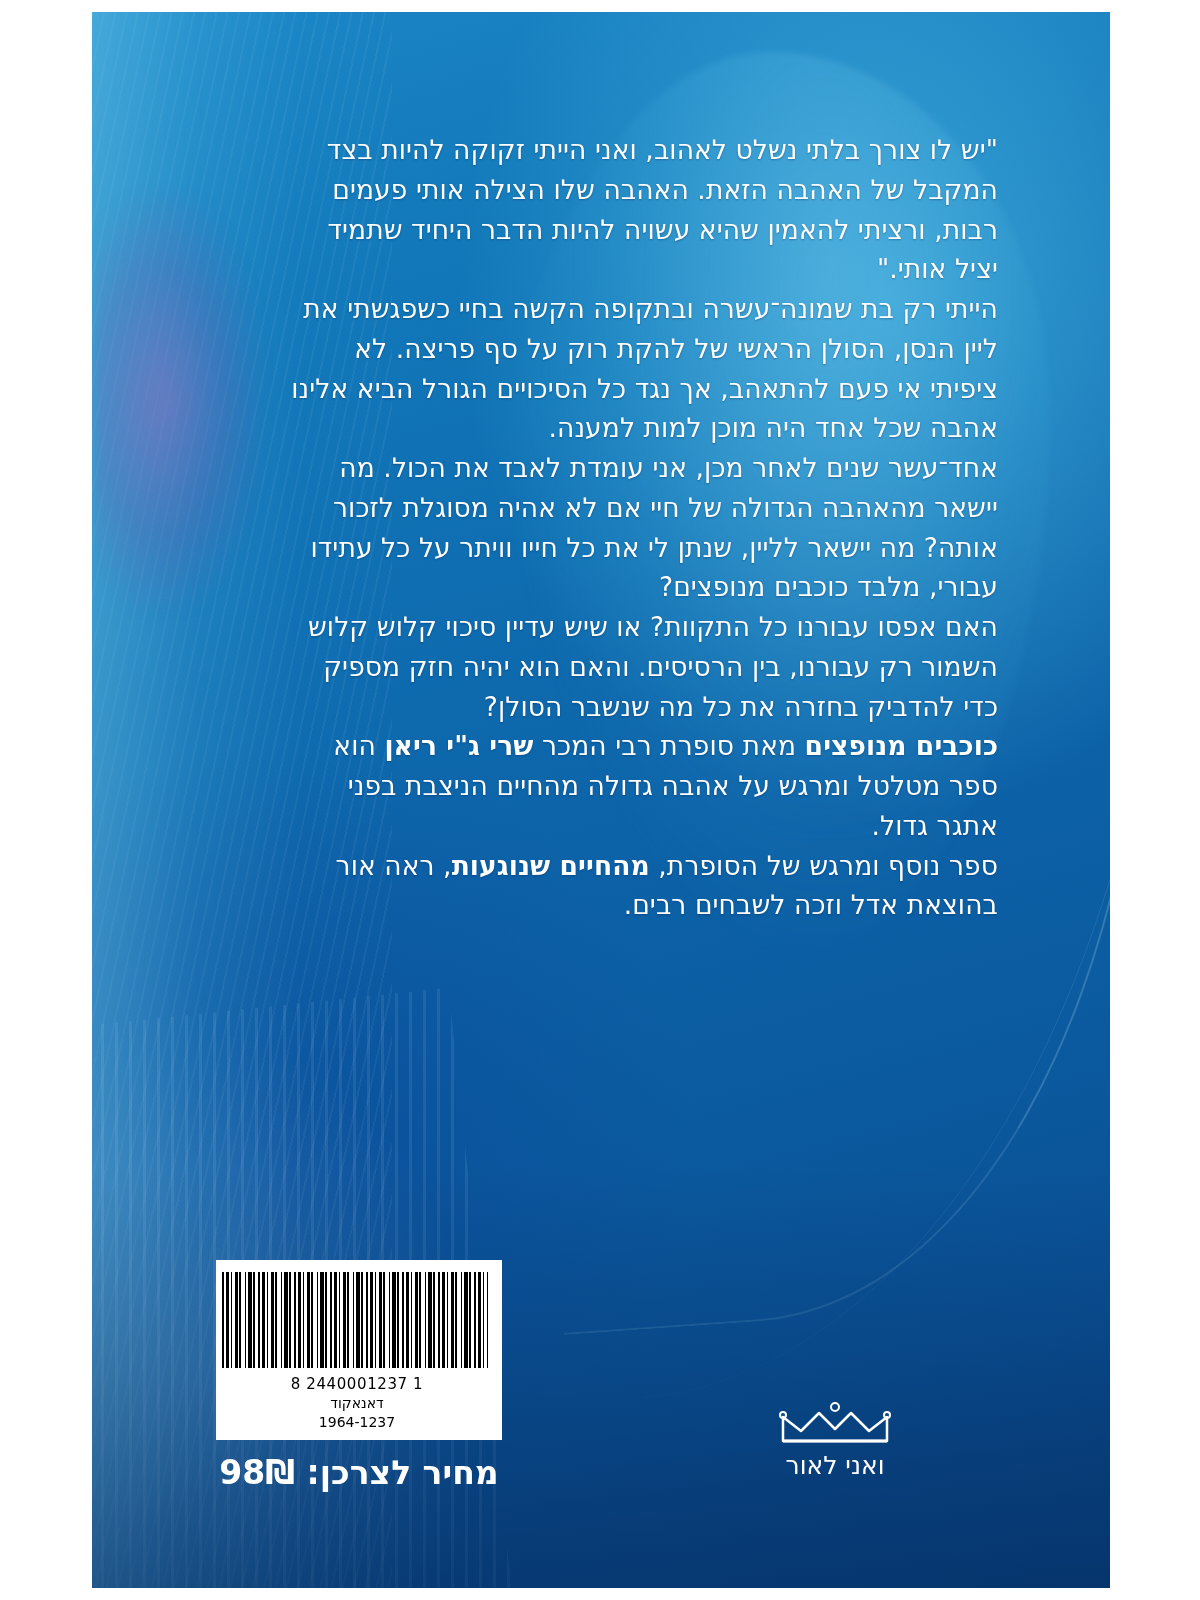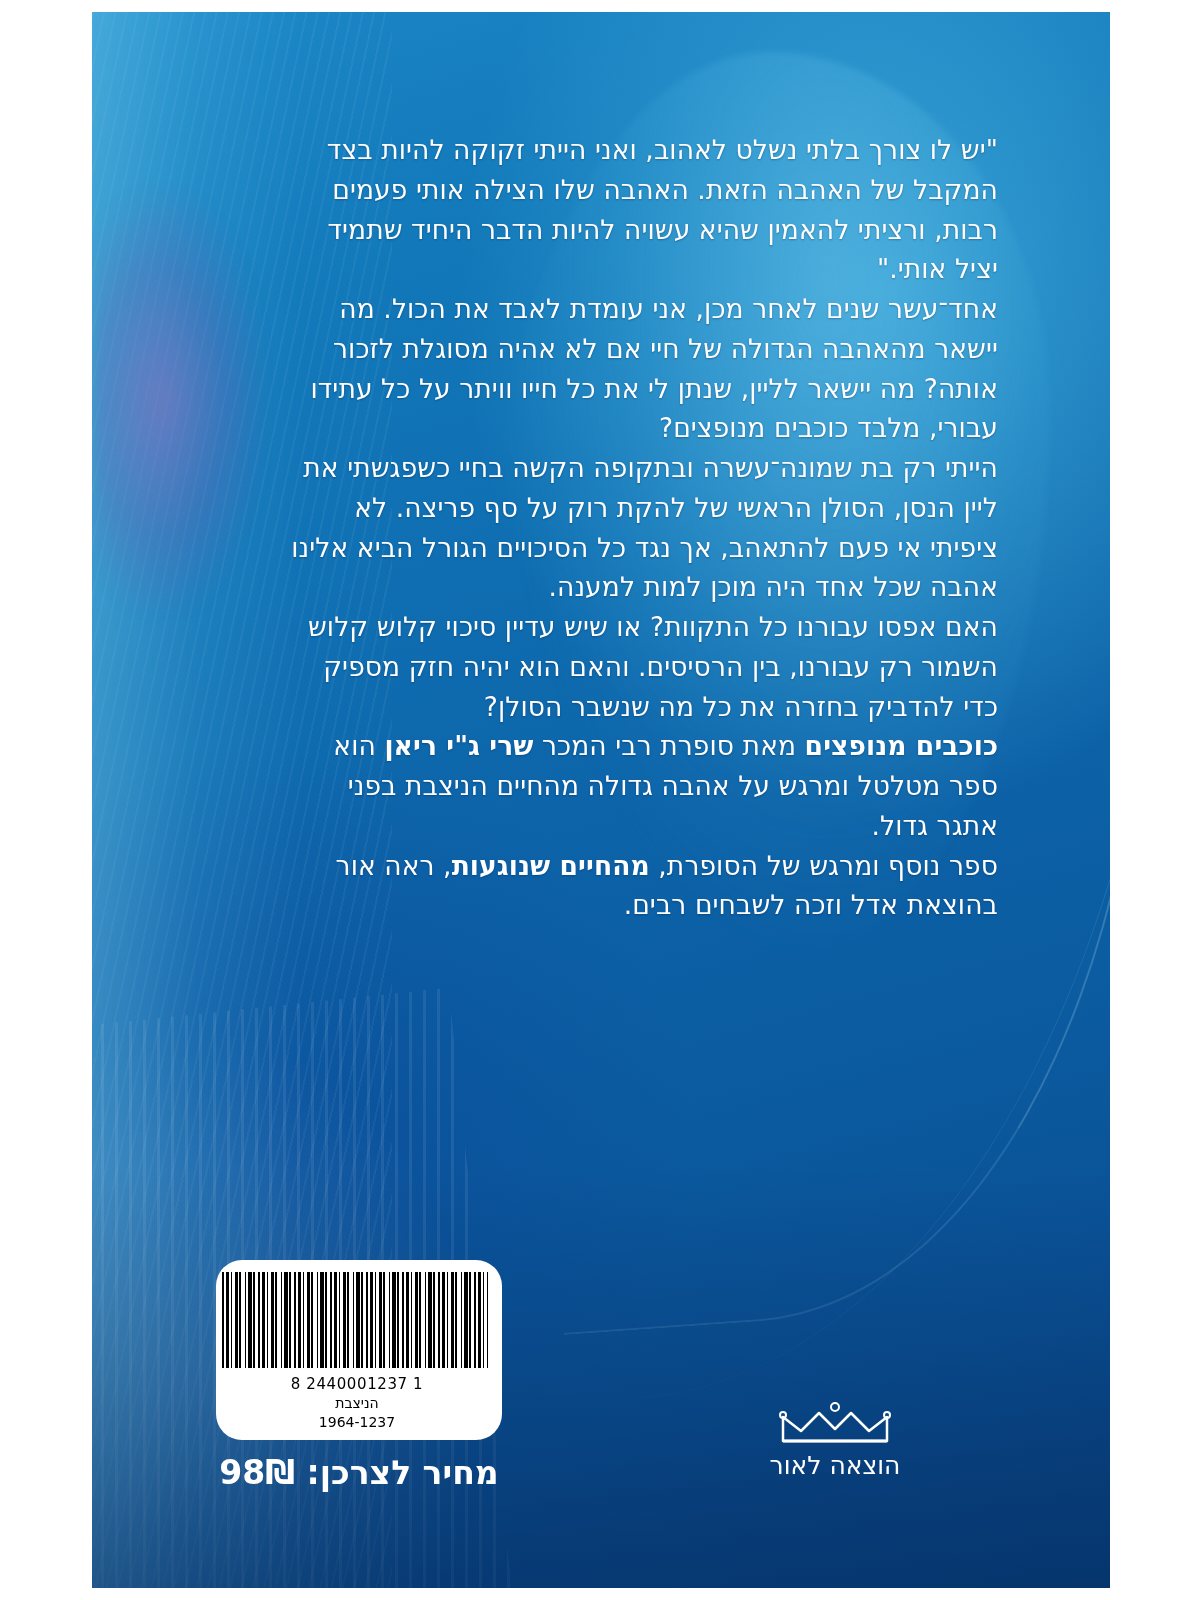--- a/index.html
+++ b/index.html
@@ -128,21 +128,20 @@
   
   .barcode-box {
     position: absolute;
     left: 124px;
     bottom: 148px;
     width: 286px;
     background: #ffffff;
     padding: 12px 14px 8px 10px;
     box-sizing: border-box;
     text-align: center;
-    border-radius: 26px;
   }
   .bars {
     height: 96px;
     width: 266px;
     margin: 0 auto 6px auto;
     background-repeat: repeat-x;
     background-image:
       repeating-linear-gradient(90deg,
         #000 0px, #000 2px, #fff 2px, #fff 4px,
         #000 4px, #000 7px, #fff 7px, #fff 9px,
@@ -216,42 +215,42 @@
     <div class="tex-arc2"></div>
     <div class="tex-arc"></div>
     <div class="tex-sheet"></div>
     <div class="tex-bottomglow"></div>
 
     <div class="content">
 
       <div class="blurb">
         <p class="quote">"יש לו צורך בלתי נשלט לאהוב, ואני הייתי זקוקה להיות בצד המקבל של האהבה הזאת. האהבה שלו הצילה אותי פעמים רבות, ורציתי להאמין שהיא עשויה להיות הדבר היחיד שתמיד יציל אותי."</p>
 
+        <p class="para-gap">הייתי רק בת שמונה־עשרה ובתקופה הקשה בחיי כשפגשתי את ליין הנסן, הסולן הראשי של להקת רוק על סף פריצה. לא ציפיתי אי פעם להתאהב, אך נגד כל הסיכויים הגורל הביא אלינו אהבה שכל אחד היה מוכן למות למענה.</p>
         <p class="para-gap">אחד־עשר שנים לאחר מכן, אני עומדת לאבד את הכול. מה יישאר מהאהבה הגדולה של חיי אם לא אהיה מסוגלת לזכור אותה? מה יישאר לליין, שנתן לי את כל חייו וויתר על כל עתידו עבורי, מלבד כוכבים מנופצים?</p>
-        <p class="para-gap">הייתי רק בת שמונה־עשרה ובתקופה הקשה בחיי כשפגשתי את ליין הנסן, הסולן הראשי של להקת רוק על סף פריצה. לא ציפיתי אי פעם להתאהב, אך נגד כל הסיכויים הגורל הביא אלינו אהבה שכל אחד היה מוכן למות למענה.</p>
         <p class="block-gap">האם אפסו עבורנו כל התקוות? או שיש עדיין סיכוי קלוש קלוש השמור רק עבורנו, בין הרסיסים. והאם הוא יהיה חזק מספיק כדי להדביק בחזרה את כל מה שנשבר הסולן?</p>
 
         <p class="promo"><span class="bold">כוכבים מנופצים</span><span> מאת סופרת רבי המכר </span><span class="bold">שרי ג"י ריאן</span><span> הוא ספר מטלטל ומרגש על אהבה גדולה מהחיים הניצבת בפני אתגר גדול.</span><br><span>ספר נוסף ומרגש של הסופרת, </span><span class="bold">מהחיים שנוגעות</span><span>, ראה אור בהוצאת אדל וזכה לשבחים רבים.</span></p>
       </div>
 
       <div class="barcode-box">
         <div class="bars"></div>
         <div class="barcode-num">1 2440001237 8</div>
-        <div class="barcode-sub">הניצבת</div>
+        <div class="barcode-sub">דאנאקוד</div>
         <div class="barcode-sub">1964-1237</div>
       </div>
 
       <div class="price">מחיר לצרכן: 98₪</div>
 
       <div class="publisher">
         <svg class="crown" width="120" height="46" viewBox="0 0 120 46">
           <circle cx="60" cy="6" r="4" fill="none" stroke="#ffffff" stroke-width="2"></circle>
           <path d="M8 40 L8 16 L26 30 L44 12 L60 28 L76 12 L94 30 L112 16 L112 40 Z" fill="none" stroke="#ffffff" stroke-width="2.5" stroke-linejoin="round"></path>
           <line x1="8" y1="40" x2="112" y2="40" stroke="#ffffff" stroke-width="3"></line>
           <circle cx="8" cy="14" r="3" fill="none" stroke="#ffffff" stroke-width="2"></circle>
           <circle cx="112" cy="14" r="3" fill="none" stroke="#ffffff" stroke-width="2"></circle>
         </svg>
-        <div class="pub-name">הוצאה לאור</div>
+        <div class="pub-name">ואני לאור</div>
       </div>
 
     </div>
   </div>
 </div>
 
 </body></html>

